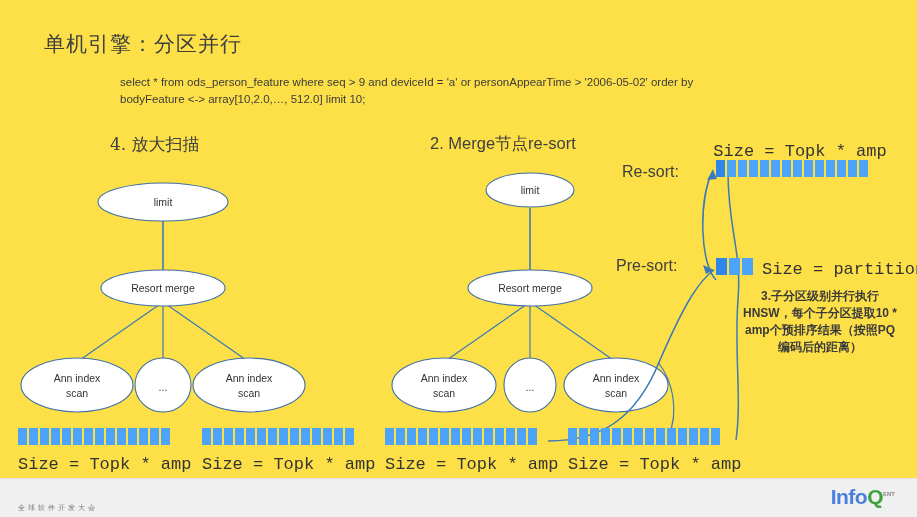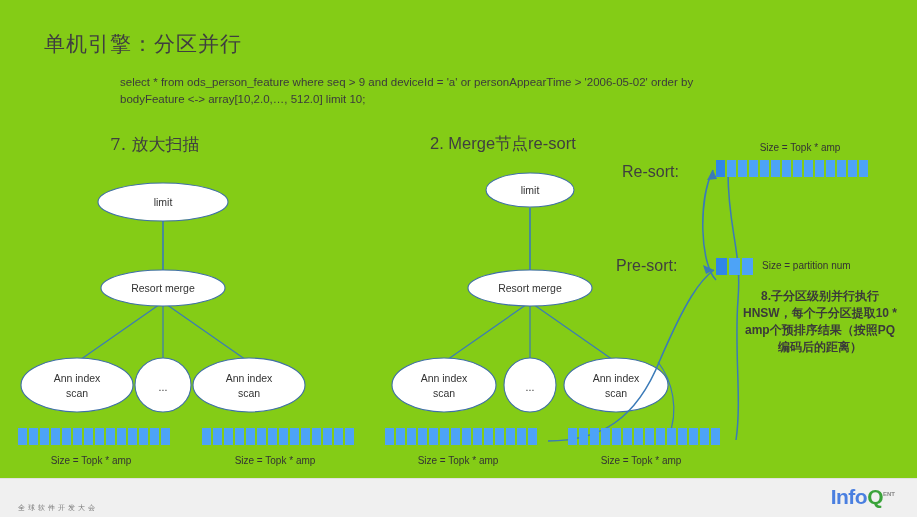--- a/index.html
+++ b/index.html
@@ -5,21 +5,21 @@
 <style>
   html,body{margin:0;padding:0;}
   body{
     width:917px;height:517px;
     background:#ffffff;
     font-family:"Liberation Sans","DejaVu Sans",sans-serif;
     color:#404040;
     overflow:hidden;
     position:relative;
   }
-  #slide{position:absolute;inset:0;background:#84cc16;}
+  #slide{position:absolute;inset:0;background:#fde047;}
 
   
   .title{
     position:absolute;left:44px;top:30px;
     font-size:21px;color:#3f3f3f;letter-spacing:1px;
     font-family:"DejaVu Serif","Liberation Serif",serif;
     white-space:nowrap;
   }
   .sqlblock{
     position:absolute;left:120px;top:74px;width:680px;
@@ -47,21 +47,21 @@
   .edge-thin{stroke:#3a7ab8;stroke-width:1.2;fill:none;}
   .curve{stroke:#3a7ab8;stroke-width:1.5;fill:none;}
   .node-txt{fill:#333;font-size:10.5px;font-family:"Liberation Sans","DejaVu Sans",sans-serif;text-anchor:middle;}
 
   
   .bar{position:absolute;display:flex;height:17px;}
   .bar i{display:block;background:#4da3f7;height:17px;margin-right:2px;}
   .bar.dark i:first-child{background:#2f86e8;}
 
   .cap{
-    position:absolute;font-size:10px;color:#333;white-space:nowrap;text-align:center;
+    position:absolute;font-size:17px;color:#333;white-space:nowrap;text-align:center;font-family:Liberation Mono, monospace;
   }
 
   
   .note{
     position:absolute;font-size:12px;line-height:17px;color:#3a3a3a;
     font-weight:bold;text-align:center;
   }
   #note-resort{left:718px;top:186px;width:168px;}
   #note-presort{left:740px;top:288px;width:160px;}
 
@@ -81,21 +81,21 @@
 <body>
 
 <div id="slide">
 
   <div class="title">单机引擎：分区并行</div>
   <div class="sqlblock">
     <span>select * from ods_person_feature where seq &gt; 9 and deviceId = 'a' or personAppearTime &gt; '2006-05-02' order by</span><br>
     <span>bodyFeature &lt;-&gt; array[10,2.0,…, 512.0] limit 10;</span>
   </div>
 
-  <div class="sec-head" id="head1">7. 放大扫描</div>
+  <div class="sec-head" id="head1">4. 放大扫描</div>
   <div class="sec-head" id="head2">2. Merge节点re-sort</div>
 
   <div class="stage-label" id="lbl-resort">Re-sort:</div>
   <div class="stage-label" id="lbl-presort">Pre-sort:</div>
 
   <svg id="canvas">
 
     <g>
 
       <line class="edge" x1="163" y1="218" x2="163" y2="272"></line>
@@ -249,21 +249,21 @@
       <i style="width: 9px;"></i>
     </div>
 
   <div class="bar dark" id="bar-presort" style="left:716px;top:258px;">
       <i style="width: 11px;"></i>
       <i style="width: 11px;"></i>
       <i style="width: 11px;"></i>
     </div>
   <div class="cap" style="left:762px;top:260px;text-align:left;">Size = partition num</div>
 
-  <div class="note" id="note-presort">8.子分区级别并行执行HNSW，每个子分区提取10 * amp个预排序结果（按照PQ编码后的距离）</div>
+  <div class="note" id="note-presort">3.子分区级别并行执行HNSW，每个子分区提取10 * amp个预排序结果（按照PQ编码后的距离）</div>
 
   <div class="footer">
     <div class="qcon">
       <div class="sub">全球软件开发大会</div>
     </div>
     <div class="infoq">
       <span class="b">Info</span><span class="g">Q</span><span class="tm">ENT</span>
     </div>
   </div>
 

